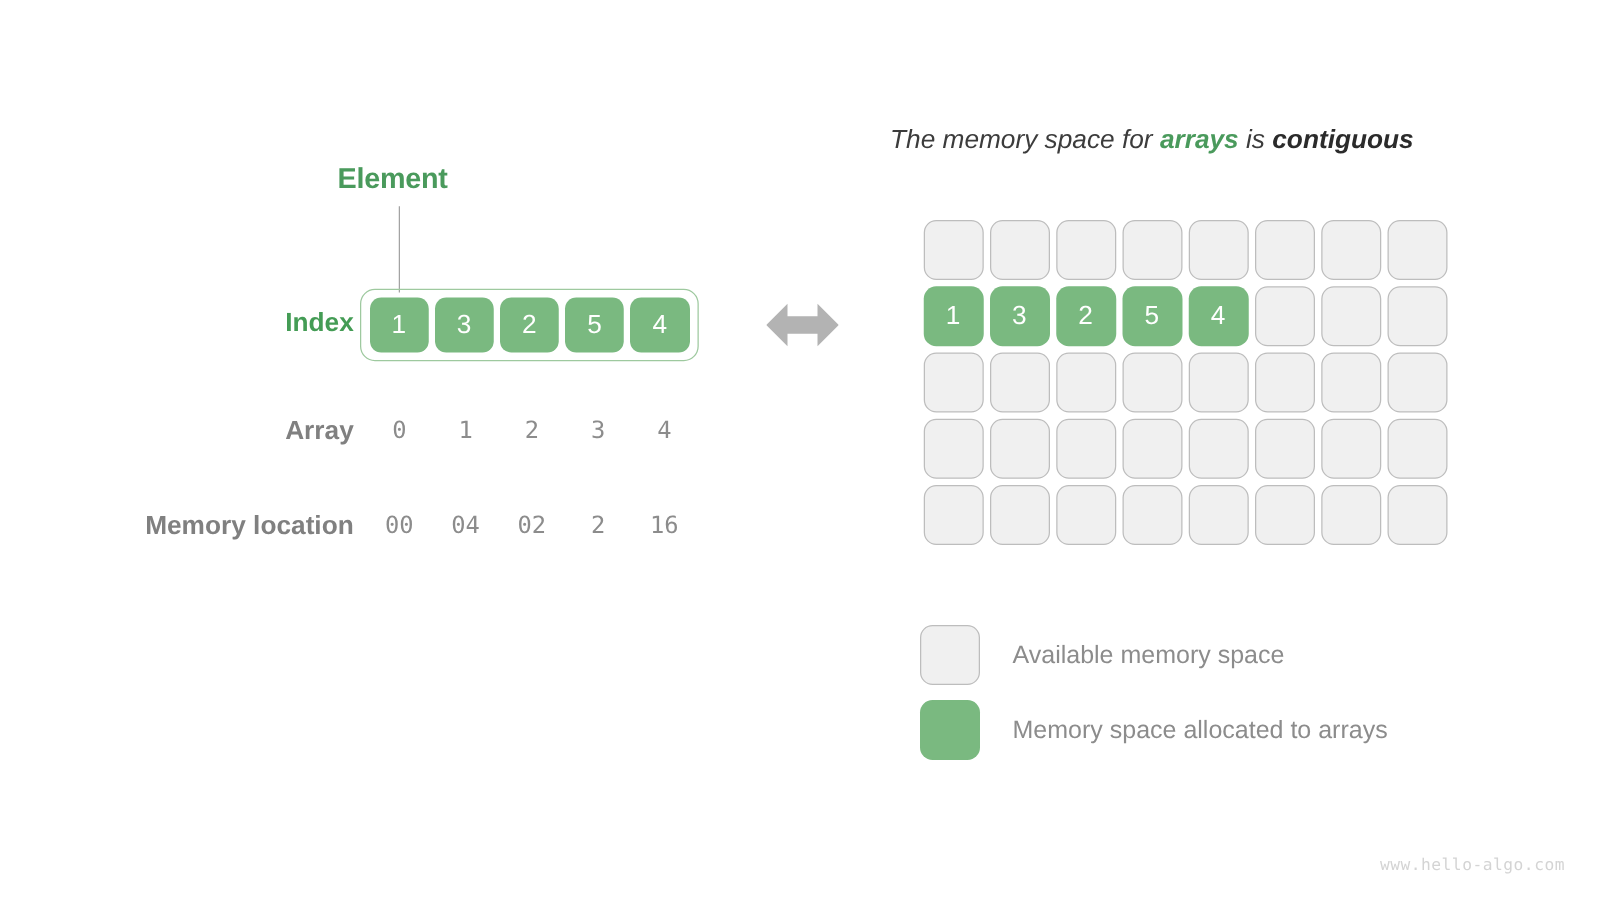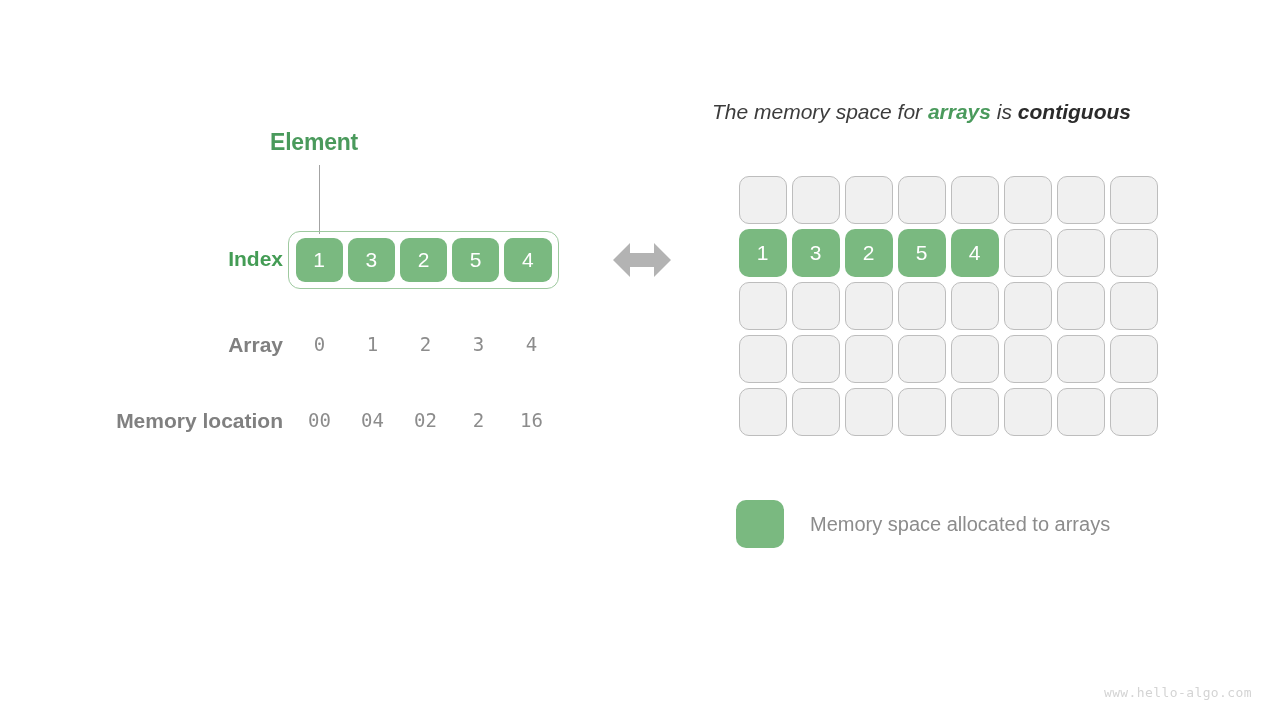--- a/index.html
+++ b/index.html
@@ -324,19 +324,23 @@
       <div class="grid-cell empty"></div>
       <div class="grid-cell empty"></div>
       <div class="grid-cell empty"></div>
       <div class="grid-cell empty"></div>
       <div class="grid-cell empty"></div>
     </div>
   </div>
 
   <div id="legend">
     <div class="legend-row">
+      <div class="legend-swatch empty"></div>
+      <div class="legend-text">Available memory space</div>
+    </div>
+    <div class="legend-row">
       <div class="legend-swatch filled"></div>
       <div class="legend-text">Memory space allocated to arrays</div>
     </div>
   </div>
 </div>
 
 <div id="watermark">www.hello-algo.com</div>
 
 </body></html>

